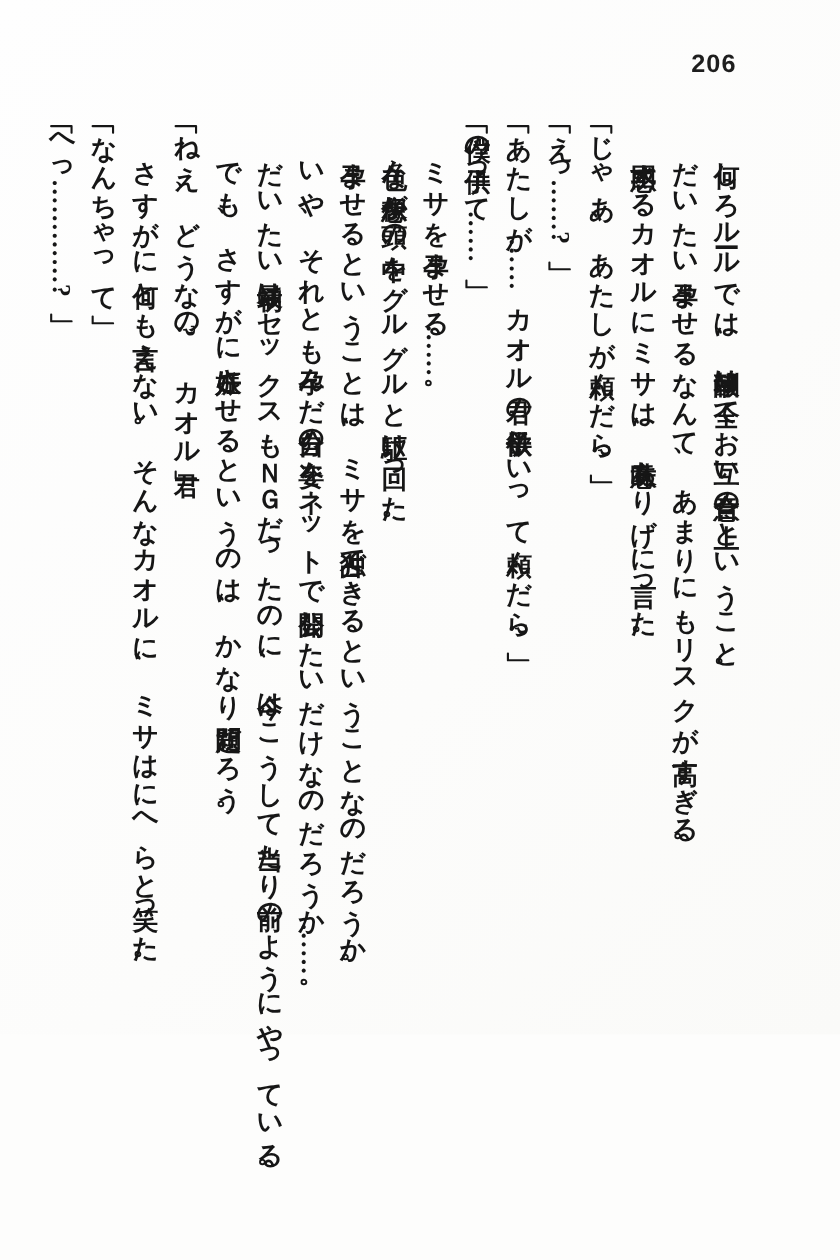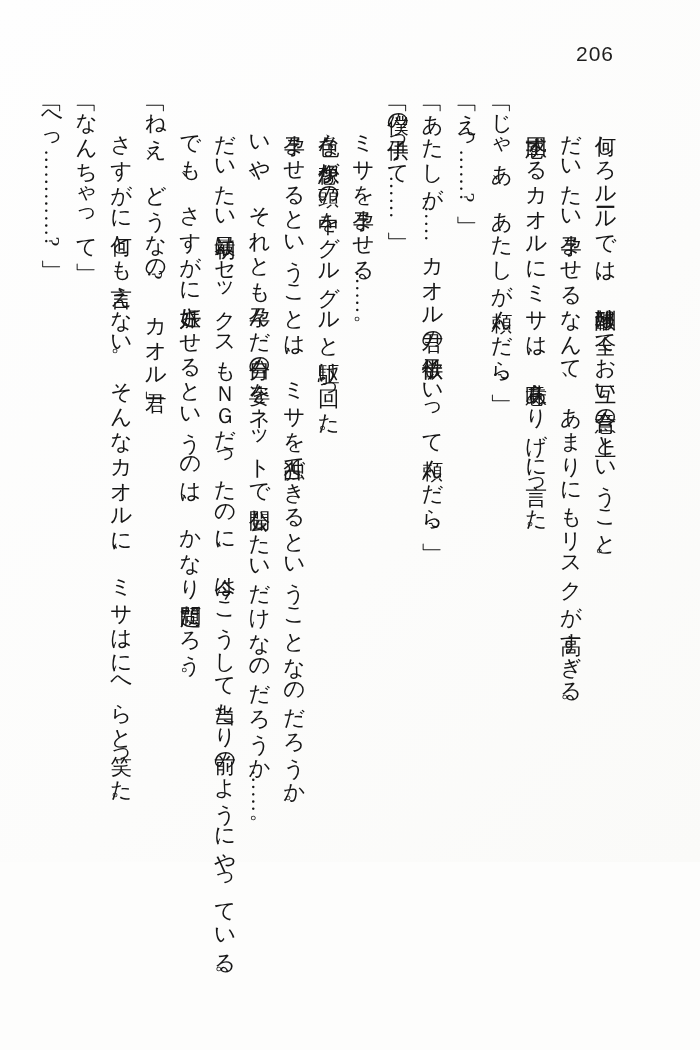--- a/index.html
+++ b/index.html
@@ -9,20 +9,21 @@
     height: 1050px;
     background: #fdfdfc;
     overflow: hidden;
   }
   .page {
     position: relative;
     width: 700px;
     height: 862px;
     background: linear-gradient(135deg, #fefefe 0%, #fcfcfb 60%, #fafaf8 100%);
     font-family: "Liberation Serif", "DejaVu Serif", serif;
+    font-weight: bold;
   }
   .page-number {
     position: absolute;
     top: 42px;
     right: 86px;
     font-family: "Liberation Sans", "DejaVu Sans", sans-serif;
     font-size: 21px;
     letter-spacing: 1px;
     color: #1e1e1e;
   }

